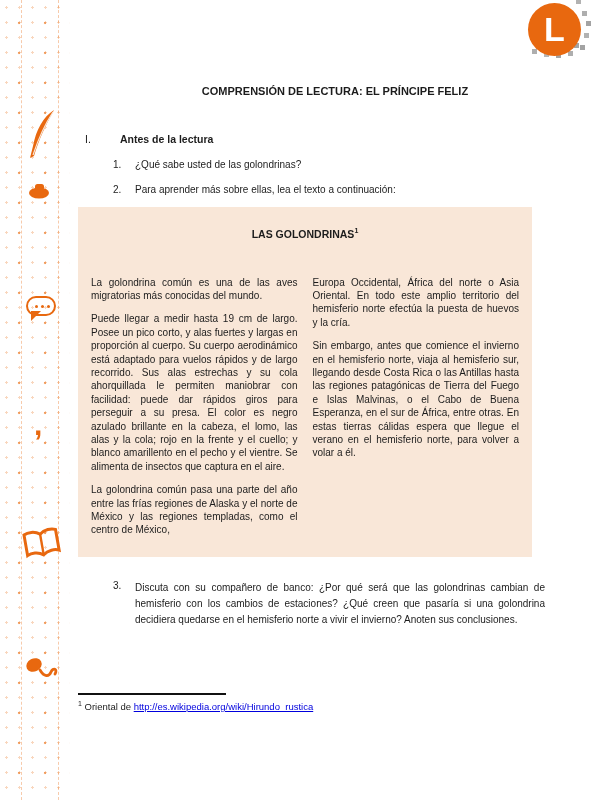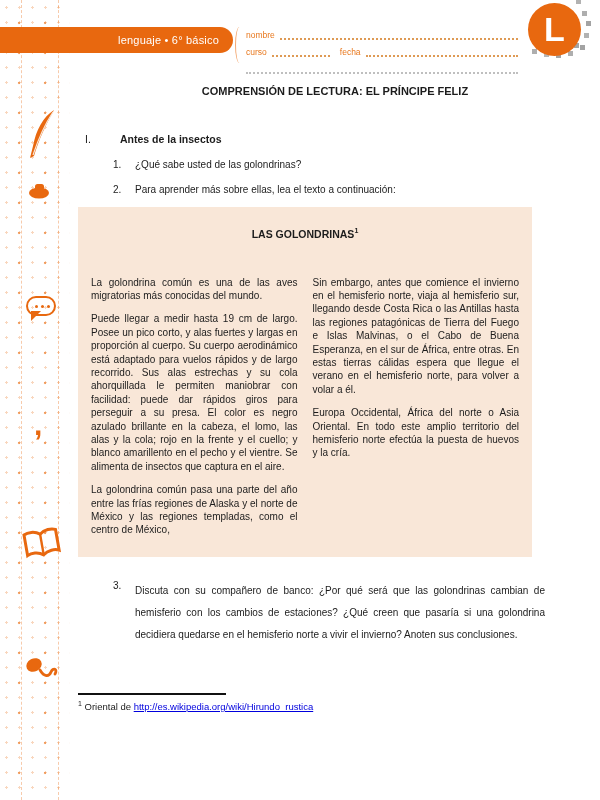--- a/index.html
+++ b/index.html
@@ -54,21 +54,21 @@
   .doc-title { position:absolute; left:70px; right:0; top:85px; text-align:center;
     font-weight:bold; font-size:11px; }
   .section-head { position:absolute; left:85px; top:133px; font-size:10.5px; display:flex; }
   .section-numeral { width:35px; }
   .section-heading { font-weight:bold; }
   .q-item { position:absolute; left:113px; font-size:10px; display:flex; }
   .q-num { width:22px; flex:0 0 22px; }
   .q1 { top:159px; }
   .q2 { top:184px; }
   .q3 { top:580px; width:432px; }
-  .q3 .q-text { text-align:justify; line-height:22px; }
+  .q3 .q-text { text-align:justify; line-height:16px; }
 
   
   .reading-box { position:absolute; left:78px; top:207px; width:454px; height:350px;
     background:#F9E7D8; padding:20px 13px 0 13px; }
   .box-title { text-align:center; font-weight:bold; font-size:10.5px; margin-bottom:14px; }
   .box-title sup { font-size:7px; }
   .box-cols { display:flex; gap:15px;margin-top:36px; }
   .box-col { flex:1; font-size:10px; line-height:13.4px; text-align:justify; }
   .box-col p { margin-bottom:10px; }
 
@@ -110,49 +110,32 @@
       </svg>
     </span>
     <span class="strip-icon" style="left:22px; top:655px;">
       <svg width="40" height="32" viewBox="0 0 40 32">
         <ellipse cx="12" cy="10" rx="8" ry="6.5" fill="#E8680F" transform="rotate(-28 12 10)"></ellipse>
         <path d="M18 15 C22 22 27 22 29 17 C31 12 36 14 33 19" fill="none" stroke="#E8680F" stroke-width="2.8" stroke-linecap="round"></path>
       </svg>
     </span>
   </div>
 
-  <div class="band">lenguaje • 6° básico</div>
 
-  <div class="fields">
-    <div class="paren-deco"></div>
-    <div class="field-row">
-      <span class="field-label">nombre</span>
-      <span class="dotline"></span>
-    </div>
-    <div class="field-row">
-      <span class="field-label">curso</span>
-      <span class="dotline short"></span>
-      <span class="field-label">fecha</span>
-      <span class="dotline"></span>
-    </div>
-    <div class="field-row">
-      <span class="dotline gray"></span>
-    </div>
-  </div>
 
   <div class="logo-wrap">
     <div class="dither"></div>
     <div class="logo-circle">L</div>
   </div>
 
   <div class="doc-title">COMPRENSIÓN DE LECTURA: EL PRÍNCIPE FELIZ</div>
 
   <div class="section-head">
     <span class="section-numeral">I.</span>
-    <span class="section-heading">Antes de la insectos</span>
+    <span class="section-heading">Antes de la lectura</span>
   </div>
 
   <div class="q-item q1">
     <span class="q-num">1.</span>
     <span class="q-text">¿Qué sabe usted de las golondrinas?</span>
   </div>
   <div class="q-item q2">
     <span class="q-num">2.</span>
     <span class="q-text">Para aprender más sobre ellas, lea el texto a continuación:</span>
   </div>
@@ -161,22 +144,22 @@
     <div class="box-title">
       <span>LAS GOLONDRINAS</span><sup>1</sup>
     </div>
     <div class="box-cols">
       <div class="box-col">
         <p>La golondrina común es una de las aves migratorias más conocidas del mundo.</p>
         <p>Puede llegar a medir hasta 19 cm de largo. Posee un pico corto, y alas fuertes y largas en proporción al cuerpo. Su cuerpo aerodinámico está adaptado para vuelos rápidos y de largo recorrido. Sus alas estrechas y su cola ahorquillada le permiten maniobrar con facilidad: puede dar rápidos giros para perseguir a su presa. El color es negro azulado brillante en la cabeza, el lomo, las alas y la cola; rojo en la frente y el cuello; y blanco amarillento en el pecho y el vientre. Se alimenta de insectos que captura en el aire.</p>
         <p>La golondrina común pasa una parte del año entre las frías regiones de Alaska y el norte de México y las regiones templadas, como el centro de México,</p>
       </div>
       <div class="box-col">
+        <p>Europa Occidental, África del norte o Asia Oriental. En todo este amplio territorio del hemisferio norte efectúa la puesta de huevos y la cría.</p>
         <p>Sin embargo, antes que comience el invierno en el hemisferio norte, viaja al hemisferio sur, llegando desde Costa Rica o las Antillas hasta las regiones patagónicas de Tierra del Fuego e Islas Malvinas, o el Cabo de Buena Esperanza, en el sur de África, entre otras. En estas tierras cálidas espera que llegue el verano en el hemisferio norte, para volver a volar a él.</p>
-        <p>Europa Occidental, África del norte o Asia Oriental. En todo este amplio territorio del hemisferio norte efectúa la puesta de huevos y la cría.</p>
       </div>
     </div>
   </div>
 
   <div class="q-item q3">
     <span class="q-num">3.</span>
     <span class="q-text">Discuta con su compañero de banco: ¿Por qué será que las golondrinas cambian de hemisferio con los cambios de estaciones? ¿Qué creen que pasaría si una golondrina decidiera quedarse en el hemisferio norte a vivir el invierno? Anoten sus conclusiones.</span>
   </div>
 
   <div class="foot-rule"></div>

